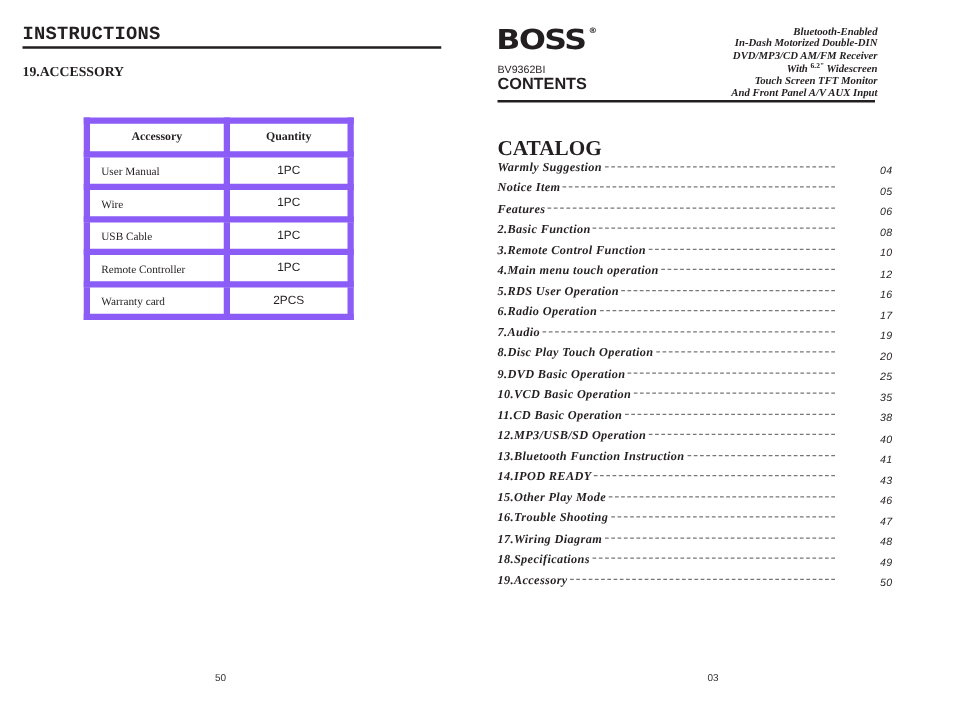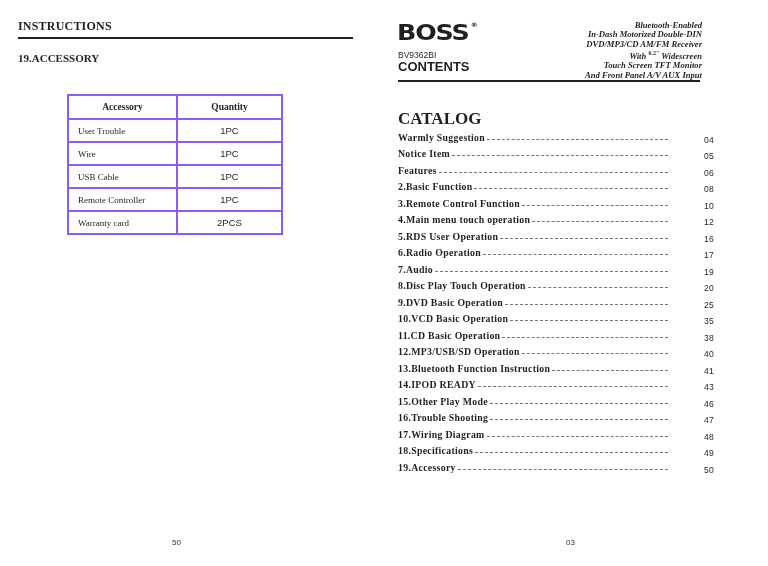--- a/index.html
+++ b/index.html
@@ -1,62 +1,62 @@
 <!DOCTYPE html>
 <html><head>
 <meta charset="utf-8">
 <style>
   html, body { margin: 0; padding: 0; }
   body { width: 768px; height: 566px; background: #ffffff; position: relative; overflow: hidden; color: #231f20; }
 
   
-  .left-title { position: absolute; left: 18px; top: 19px; font-family: Liberation Serif, serif; font-weight: bold; font-size: 12px; letter-spacing: 0.2px; }
+  .left-title { position: absolute; left: 18px; top: 19px; font-family: Liberation Mono, monospace; font-weight: bold; font-size: 15px; letter-spacing: 0.2px; }
   .left-rule { position: absolute; left: 18px; top: 37px; width: 335px; height: 2px; background: #231f20; }
   .left-sub { position: absolute; left: 18px; top: 52px; font-family: "Liberation Serif", serif; font-weight: bold; font-size: 11px; }
 
   .acc-table { position: absolute; left: 67px; top: 94px; border-collapse: collapse; width: 216px; }
-  .acc-table td, .acc-table th { border: 2px solid #8b5cf6; height: 21px; padding: 0; font-size: 9px; }
+  .acc-table td, .acc-table th { border: 5px solid #8b5cf6; height: 21px; padding: 0; font-size: 9px; }
   .acc-table th { font-family: "Liberation Serif", serif; font-weight: bold; font-size: 9.5px; height: 22px; }
   .acc-table td.name { font-family: "Liberation Serif", serif; padding-left: 9px; text-align: left; width: 98px; }
   .acc-table td.qty { font-family: "Liberation Sans", sans-serif; text-align: center; font-size: 9.5px; }
 
   .page-num { position: absolute; top: 538px; font-family: "Liberation Sans", sans-serif; font-size: 8px; color: #333; }
 
   
   .logo { position: absolute; left: 397px; top: 22px; font-family: "DejaVu Sans", sans-serif; font-weight: bold; font-size: 22px; letter-spacing: -1px; line-height: 1; transform: scaleX(1.15); transform-origin: left; }
   .logo sup { font-size: 6px; vertical-align: top; margin-left: 2px; }
   .model { position: absolute; left: 398px; top: 50px; font-family: "Liberation Sans", sans-serif; font-size: 8.5px; }
   .contents { position: absolute; left: 398px; top: 59px; font-family: "Liberation Sans", sans-serif; font-weight: bold; font-size: 13px; }
   .tagline { position: absolute; right: 66px; top: 21px; text-align: right; font-family: Liberation Serif, serif; font-weight: bold; font-style: italic; font-size: 8.6px; line-height: 9.4px; }
   .tagline sup { font-size: 6px; font-style: normal; }
   .right-rule { position: absolute; left: 398px; top: 80px; width: 302px; height: 2px; background: #231f20; }
 
   .catalog { position: absolute; left: 398px; top: 109px; font-family: "Liberation Serif", serif; font-weight: bold; font-size: 17px; }
   .toc { position: absolute; left: 398px; top: 126px; width: 316px; }
-  .toc-row { display: flex; align-items: flex-end; height: 16.5px; font-family: "Liberation Serif", serif; font-weight: bold; font-size: 9.8px; letter-spacing: 0.3px; }
+  .toc-row { display: flex; align-items: center; height: 16.5px; font-family: "Liberation Serif", serif; font-weight: bold; font-size: 9.8px; letter-spacing: 0.3px; font-style: italic; }
   .toc-row .label { white-space: nowrap; }
   .toc-row .dots { flex: 1; border-bottom: 1px dashed #777; margin: 0 2px 3px 2px; height: 1px; }
   .toc-row .pg { font-family: "Liberation Sans", sans-serif; font-weight: normal; font-size: 8.5px; width: 12px; text-align: right; position: relative; top: 2px; margin-left: 32px; }
 </style>
 </head>
 <body>
 
 <div>
   <div class="left-title">INSTRUCTIONS</div>
   <div class="left-rule"></div>
   <div class="left-sub">19.ACCESSORY</div>
 
   <table class="acc-table">
     <tbody>
         <tr>
       <th>Accessory</th>
       <th>Quantity</th>
     </tr>
     <tr>
-      <td class="name">User Trouble</td>
+      <td class="name">User Manual</td>
       <td class="qty">1PC</td>
     </tr>
     <tr>
       <td class="name">Wire</td>
       <td class="qty">1PC</td>
     </tr>
     <tr>
       <td class="name">USB Cable</td>
       <td class="qty">1PC</td>
     </tr>

